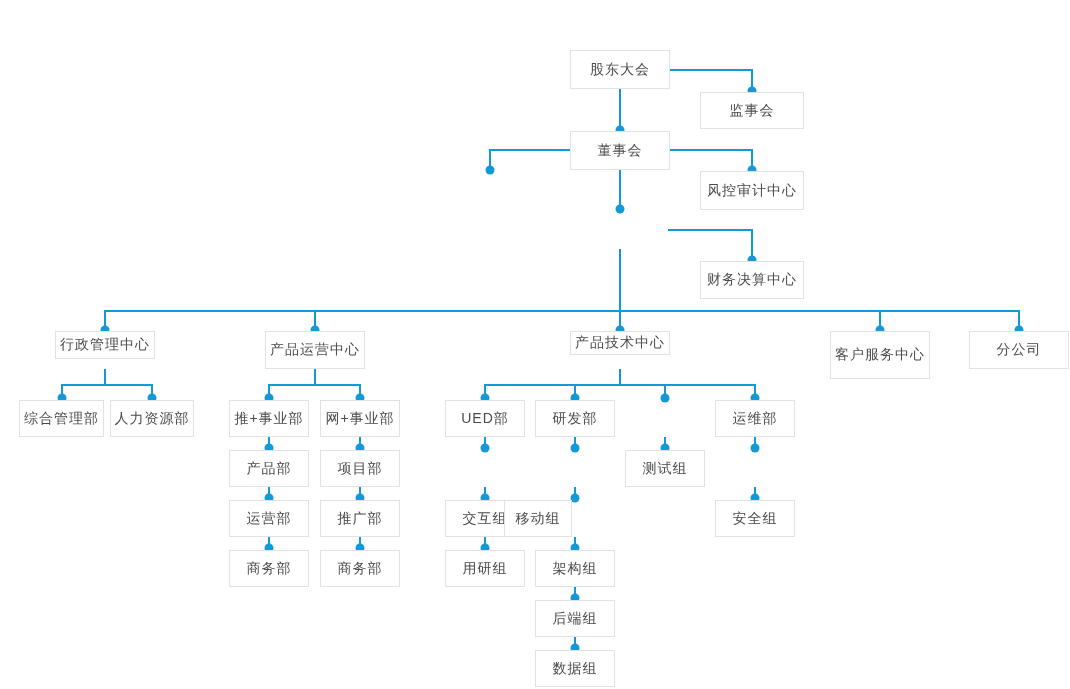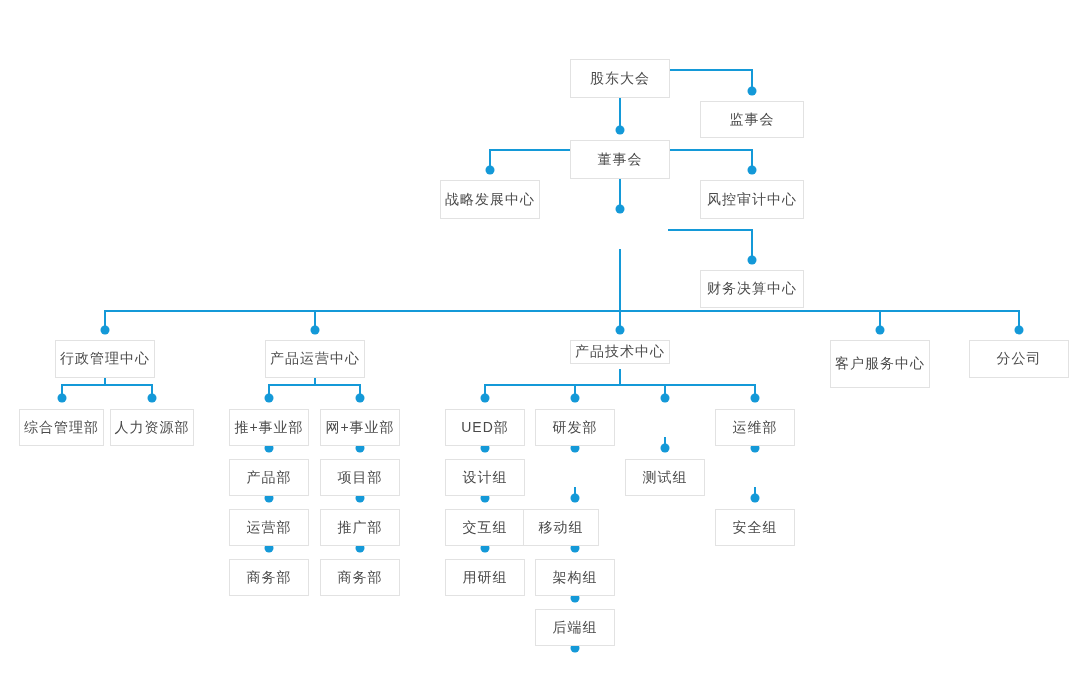--- a/index.html
+++ b/index.html
@@ -25,21 +25,20 @@
     border: 1px solid #e2e2e2;
     color: #4a4a4a;
     font-size: 14px;
     letter-spacing: 1px;
     display: flex;
     align-items: center;
     justify-content: center;
     text-align: center;
     white-space: nowrap;
     z-index: 2;
-    margin-top: 9px;
   }
 </style>
 </head>
 <body>
 
 <div class="stage">
 
   <svg class="lines" width="1070" height="689" viewBox="0 0 1070 689">
     <g stroke="#1499D8" stroke-width="2" fill="none" shape-rendering="crispEdges">
       <path d="M620 89 V130
@@ -103,50 +102,49 @@
       <circle cx="485" cy="548" r="4.5"></circle>
       <circle cx="575" cy="548" r="4.5"></circle>
       <circle cx="575" cy="598" r="4.5"></circle>
       <circle cx="575" cy="648" r="4.5"></circle>
     </g>
   </svg>
 
   <div class="node" style="left:570px;top:50px;width:100px;height:39px">股东大会</div>
   <div class="node" style="left:700px;top:92px;width:104px;height:37px">监事会</div>
   <div class="node" style="left:570px;top:131px;width:100px;height:39px">董事会</div>
-  <div class="node" style="left:440px;top:171px;width:100px;height:39px">战略发展中心</div>
   <div class="node" style="left:700px;top:171px;width:104px;height:39px">风控审计中心</div>
   <div class="node" style="left:700px;top:261px;width:104px;height:38px">财务决算中心</div>
 
-  <div class="node" style="left:55px;top:331px;width:100px;height:38px">行政管理中心</div>
+  <div class="node" style="left:55px;top:331px;width:100px;height:28px">行政管理中心</div>
   <div class="node" style="left:265px;top:331px;width:100px;height:38px">产品运营中心</div>
   <div class="node" style="left:570px;top:331px;width:100px;height:24px">产品技术中心</div>
   <div class="node" style="left:830px;top:331px;width:100px;height:48px">客户服务中心</div>
   <div class="node" style="left:969px;top:331px;width:100px;height:38px">分公司</div>
 
   <div class="node" style="left:110px;top:400px;width:84px;height:37px">人力资源部</div>
   <div class="node" style="left:19px;top:400px;width:85px;height:37px">综合管理部</div>
 
   <div class="node" style="left:229px;top:400px;width:80px;height:37px">推+事业部</div>
   <div class="node" style="left:320px;top:400px;width:80px;height:37px">网+事业部</div>
   <div class="node" style="left:229px;top:450px;width:80px;height:37px">产品部</div>
   <div class="node" style="left:229px;top:500px;width:80px;height:37px">运营部</div>
   <div class="node" style="left:229px;top:550px;width:80px;height:37px">商务部</div>
   <div class="node" style="left:320px;top:450px;width:80px;height:37px">项目部</div>
   <div class="node" style="left:320px;top:500px;width:80px;height:37px">推广部</div>
   <div class="node" style="left:320px;top:550px;width:80px;height:37px">商务部</div>
 
   <div class="node" style="left:445px;top:400px;width:80px;height:37px">UED部</div>
-  <div class="node" style="left:445px;top:450px;width:80px;height:37px">设计组</div>
   <div class="node" style="left:445px;top:500px;width:80px;height:37px">交互组</div>
   <div class="node" style="left:445px;top:550px;width:80px;height:37px">用研组</div>
 
   <div class="node" style="left:535px;top:400px;width:80px;height:37px">研发部</div>
-  <div class="node" style="left:523px;top:500px;width:76px;height:37px">移动组</div>
+  <div class="node" style="left:504px;top:500px;width:68px;height:37px">移动组</div>
   <div class="node" style="left:535px;top:550px;width:80px;height:37px">架构组</div>
   <div class="node" style="left:535px;top:600px;width:80px;height:37px">后端组</div>
+  <div class="node" style="left:535px;top:650px;width:80px;height:37px">数据组</div>
 
   <div class="node" style="left:625px;top:450px;width:80px;height:37px">测试组</div>
 
   <div class="node" style="left:715px;top:400px;width:80px;height:37px">运维部</div>
   <div class="node" style="left:715px;top:500px;width:80px;height:37px">安全组</div>
 
 </div>
 
 </body></html>

